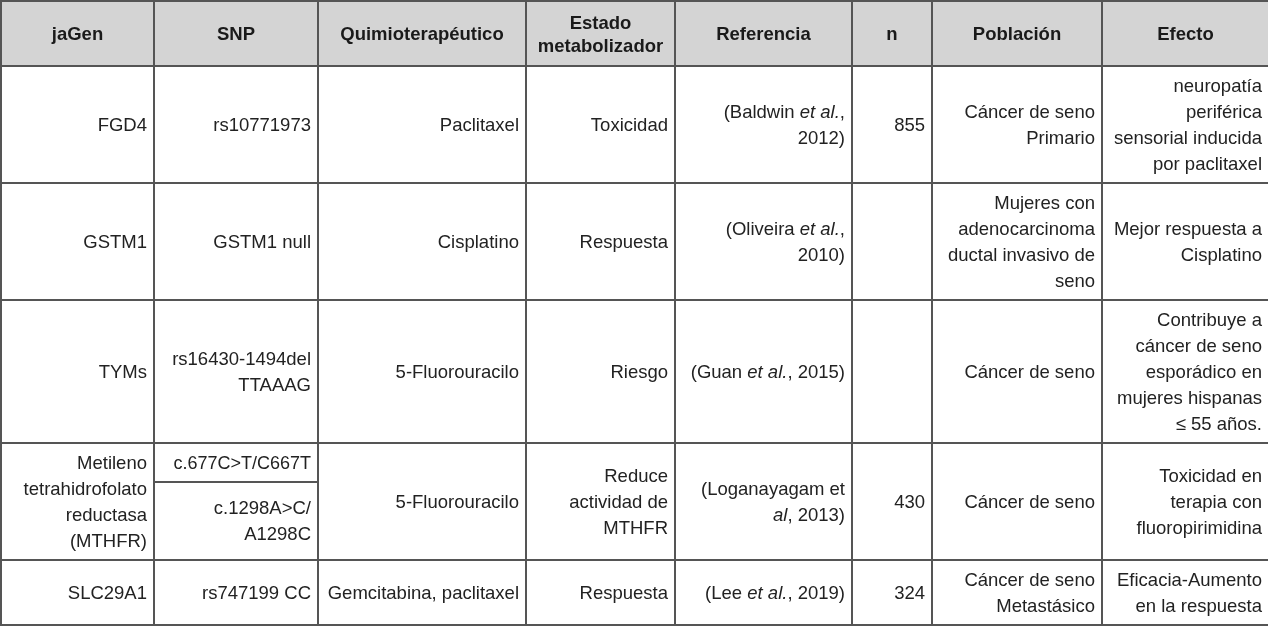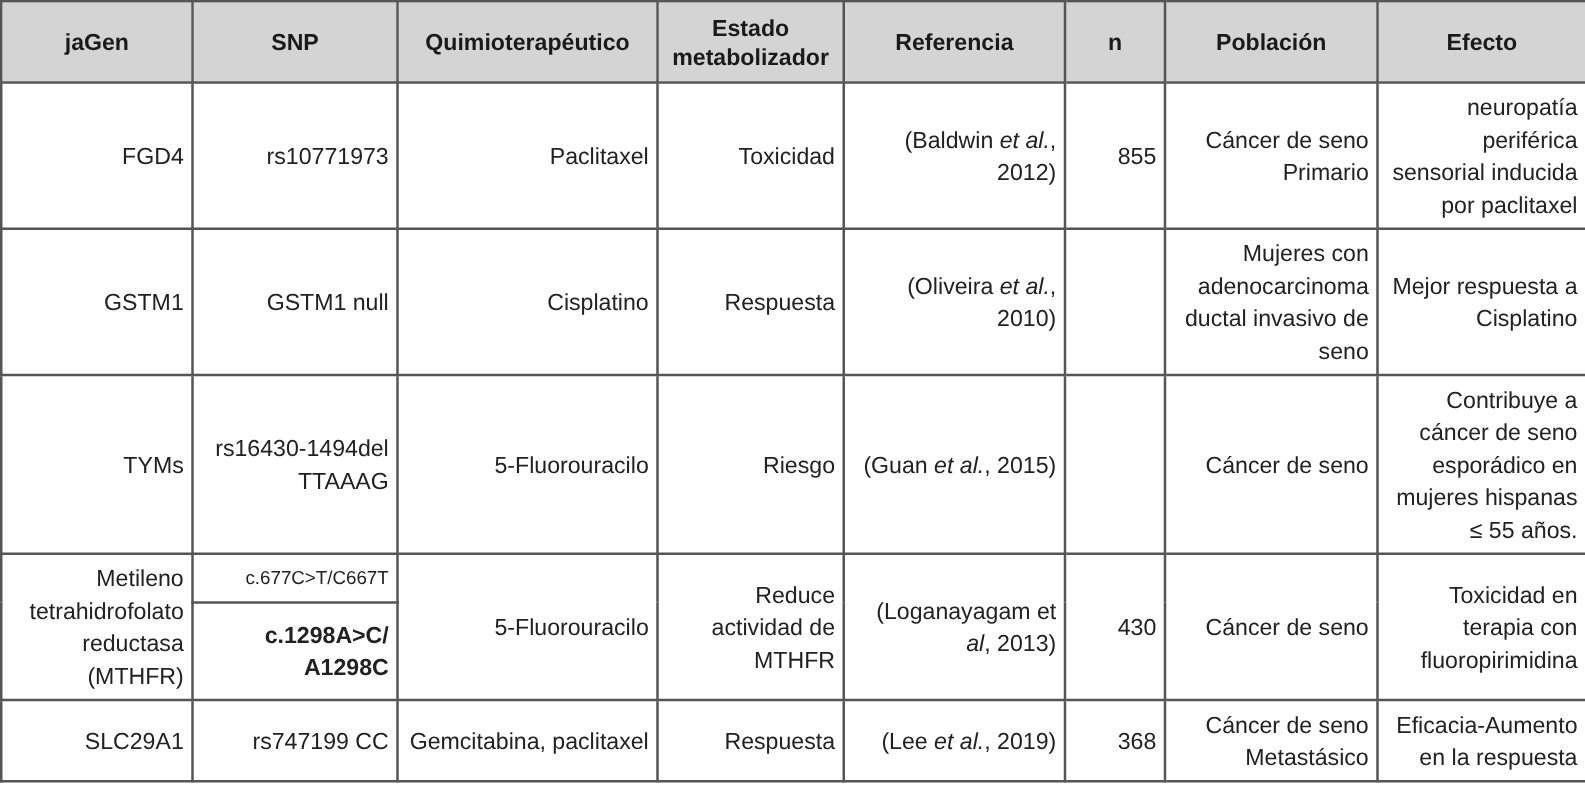--- a/index.html
+++ b/index.html
@@ -27,21 +27,21 @@
     height: 63px;
     line-height: 23px;
     color: #1a1a1a;
   }
   td.n { text-align: center; }
   .it { font-style: italic; }
   tr.r1 td { height: 115px; }
   tr.r2 td { height: 115px; margin-top: 47px; }
   tr.r3 td { height: 141px; }
   tr.r4a td { height: 37px; }
-  tr.r4b td { height: 76px; font-weight: bold; }
+  tr.r4b td { height: 76px; }
   tr.r5 td { height: 63px; }
 </style>
 </head>
 <body>
 
 <table class="pgx">
   <colgroup>
     <col style="width:153px">
     <col style="width:164px">
     <col style="width:208px">
@@ -93,36 +93,36 @@
       <td>5-Fluorouracilo</td>
       <td>Riesgo</td>
       <td><span>(Guan </span><span class="it">et al.</span><span>, 2015)</span></td>
       <td class="n"></td>
       <td>Cáncer de seno</td>
       <td>Contribuye a cáncer de seno esporádico en mujeres hispanas ≤ 55 años.</td>
     </tr>
 
     <tr class="r4a">
       <td rowspan="2">Metileno tetrahidrofolato reductasa (MTHFR)</td>
-      <td style="font-size:15px;white-space:nowrap;">c.677C&gt;T/C667T</td>
+      <td style="font-size:18px;white-space:nowrap;">c.677C&gt;T/C667T</td>
       <td rowspan="2">5-Fluorouracilo</td>
       <td rowspan="2">Reduce actividad de MTHFR</td>
       <td rowspan="2"><span>(Loganayagam et </span><span class="it">al</span><span>, 2013)</span></td>
       <td rowspan="2" class="n">430</td>
       <td rowspan="2">Cáncer de seno</td>
       <td rowspan="2">Toxicidad en terapia con fluoropirimidina</td>
     </tr>
     <tr class="r4b">
       <td>c.1298A&gt;C/ A1298C</td>
     </tr>
 
     <tr class="r5">
       <td>SLC29A1</td>
       <td>rs747199 CC</td>
       <td>Gemcitabina, paclitaxel</td>
       <td>Respuesta</td>
       <td><span>(Lee </span><span class="it">et al.</span><span>, 2019)</span></td>
-      <td class="n">368</td>
+      <td class="n">324</td>
       <td>Cáncer de seno Metastásico</td>
       <td>Eficacia-Aumento en la respuesta</td>
     </tr>
   </tbody>
 </table>
 
 </body></html>

